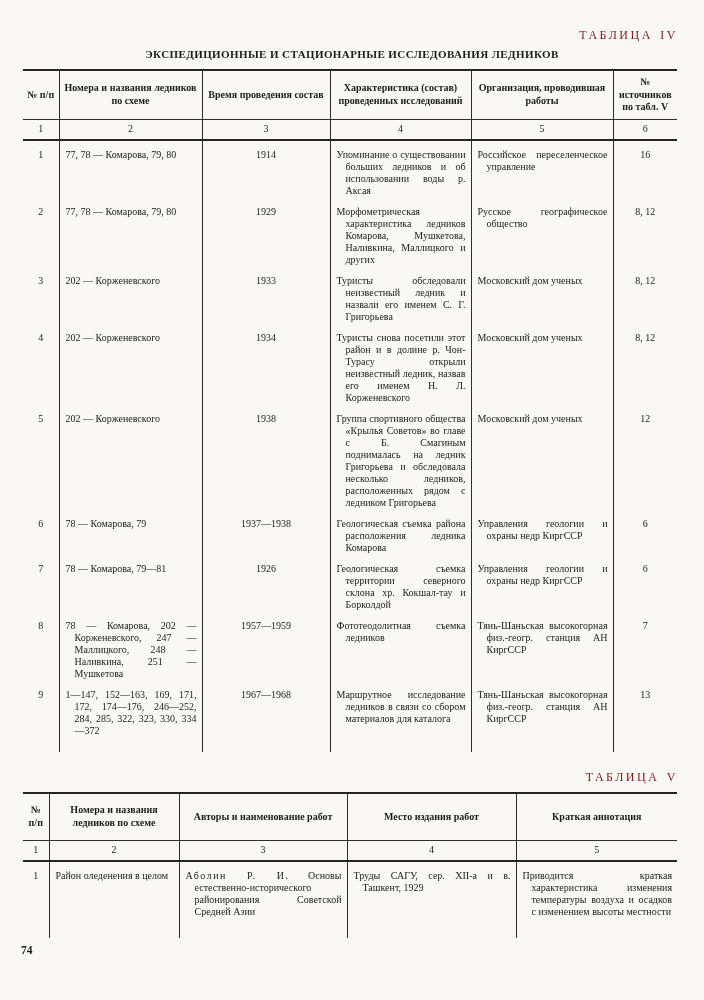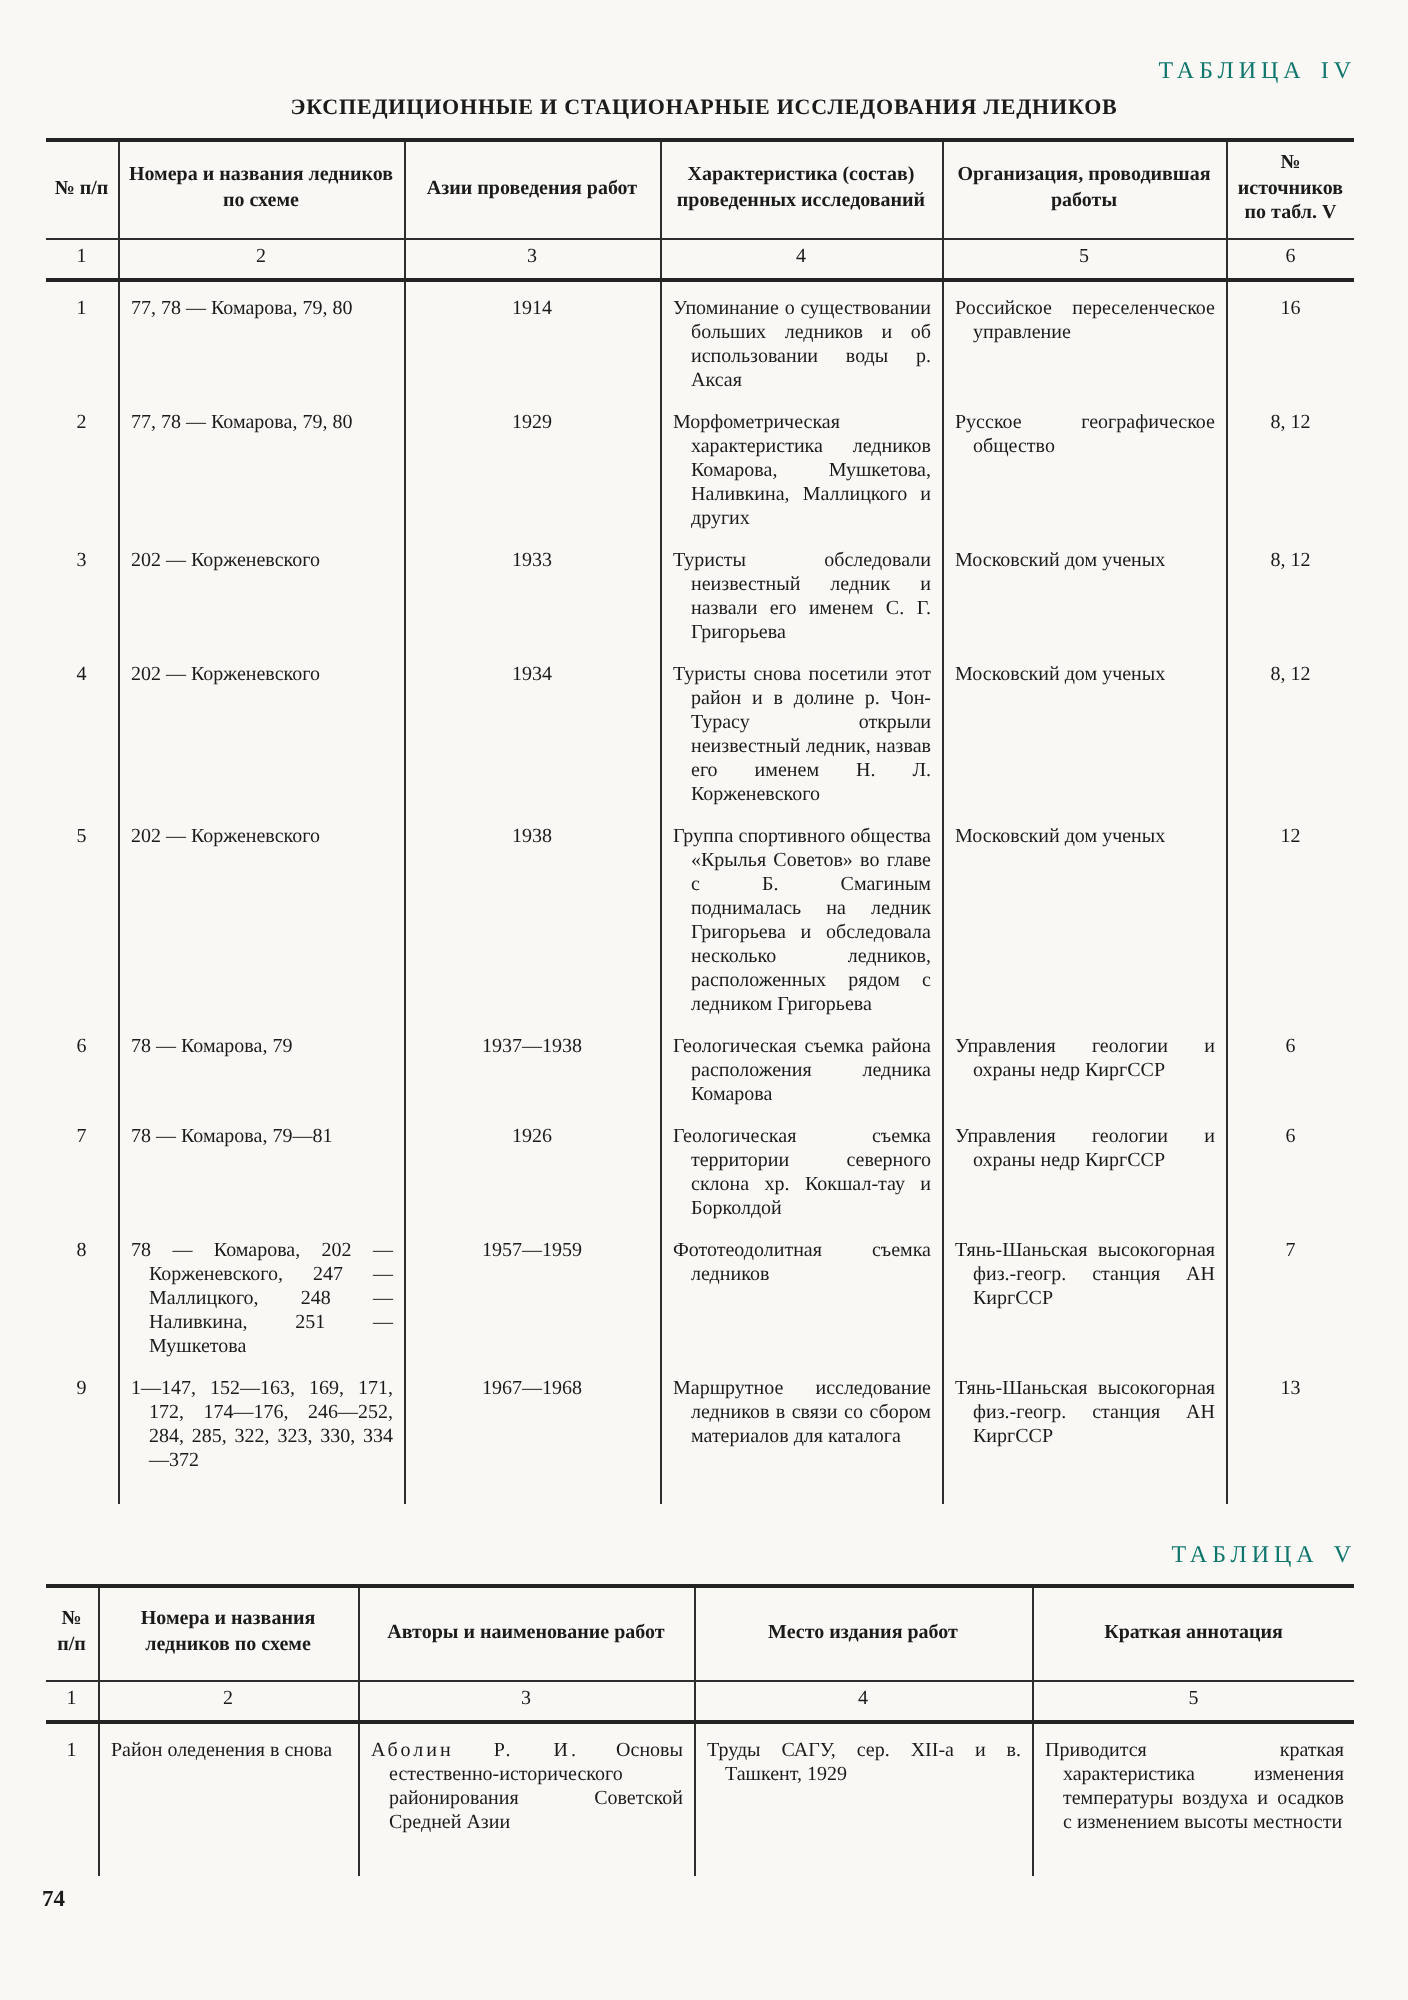--- a/index.html
+++ b/index.html
@@ -3,21 +3,21 @@
 <meta charset="utf-8">
 <style>
   html,body{margin:0;padding:0;background:#e8e6e0;}
   .page{
     width:704px;height:1000px;margin:0 auto;background:#f9f8f4;
     position:relative;box-sizing:border-box;padding-top:28px;overflow:hidden;
     font-family:"Liberation Serif","DejaVu Serif",serif;color:#1b1b1b;
   }
   .caption{
     text-align:right;padding-right:26px;font-size:12px;
-    letter-spacing:2.5px;word-spacing:2px;color:#0f766e;
+    letter-spacing:2.5px;word-spacing:2px;color:#7f1d1d;
   }
   .title{
     text-align:center;font-weight:bold;font-size:11px;
     letter-spacing:.4px;margin-top:5px;
   }
   table.tbl{
     border-collapse:collapse;table-layout:fixed;margin-left:23px;
     border-top:2.5px solid #242424;font-size:10px;line-height:12px;
     width:654px;
   }
@@ -62,21 +62,21 @@
         <col style="width:143px">
         <col style="width:128px">
       <col style="width:141px">
         <col style="width:142px">
         <col style="width:64px">
     </colgroup>
     <thead>
       <tr>
         <th>№ п/п</th>
         <th>Номера и названия ледников по схеме</th>
-        <th>Азии проведения работ</th>
+        <th>Время проведения состав</th>
         <th>Характеристика (состав) проведенных исследований</th>
         <th>Организация, проводившая работы</th>
         <th>№ источников по табл. V</th>
       </tr>
       <tr class="nums">
         <td>1</td>
         <td>2</td>
         <td>3</td>
         <td>4</td>
         <td>5</td>
@@ -181,21 +181,21 @@
         <td>1</td>
         <td>2</td>
         <td>3</td>
         <td>4</td>
         <td>5</td>
       </tr>
     </thead>
     <tbody id="t5-body">
         <tr>
           <td class="c-num">1</td>
-          <td class="c-gl hang">Район оледенения в снова</td>
+          <td class="c-gl hang">Район оледенения в целом</td>
           <td class="c-work hang"><span class="author">Аболин Р. И.</span> Основы естественно-исторического районирования Советской Средней Азии</td>
           <td class="c-place hang">Труды САГУ, сер. XII-а и в. Ташкент, 1929</td>
           <td class="c-annot hang">Приводится краткая характеристика изменения температуры воздуха и осадков с изменением высоты местности</td>
         </tr>
       </tbody>
   </table>
 
   <div class="pagenum">74</div>
 
 </div>

